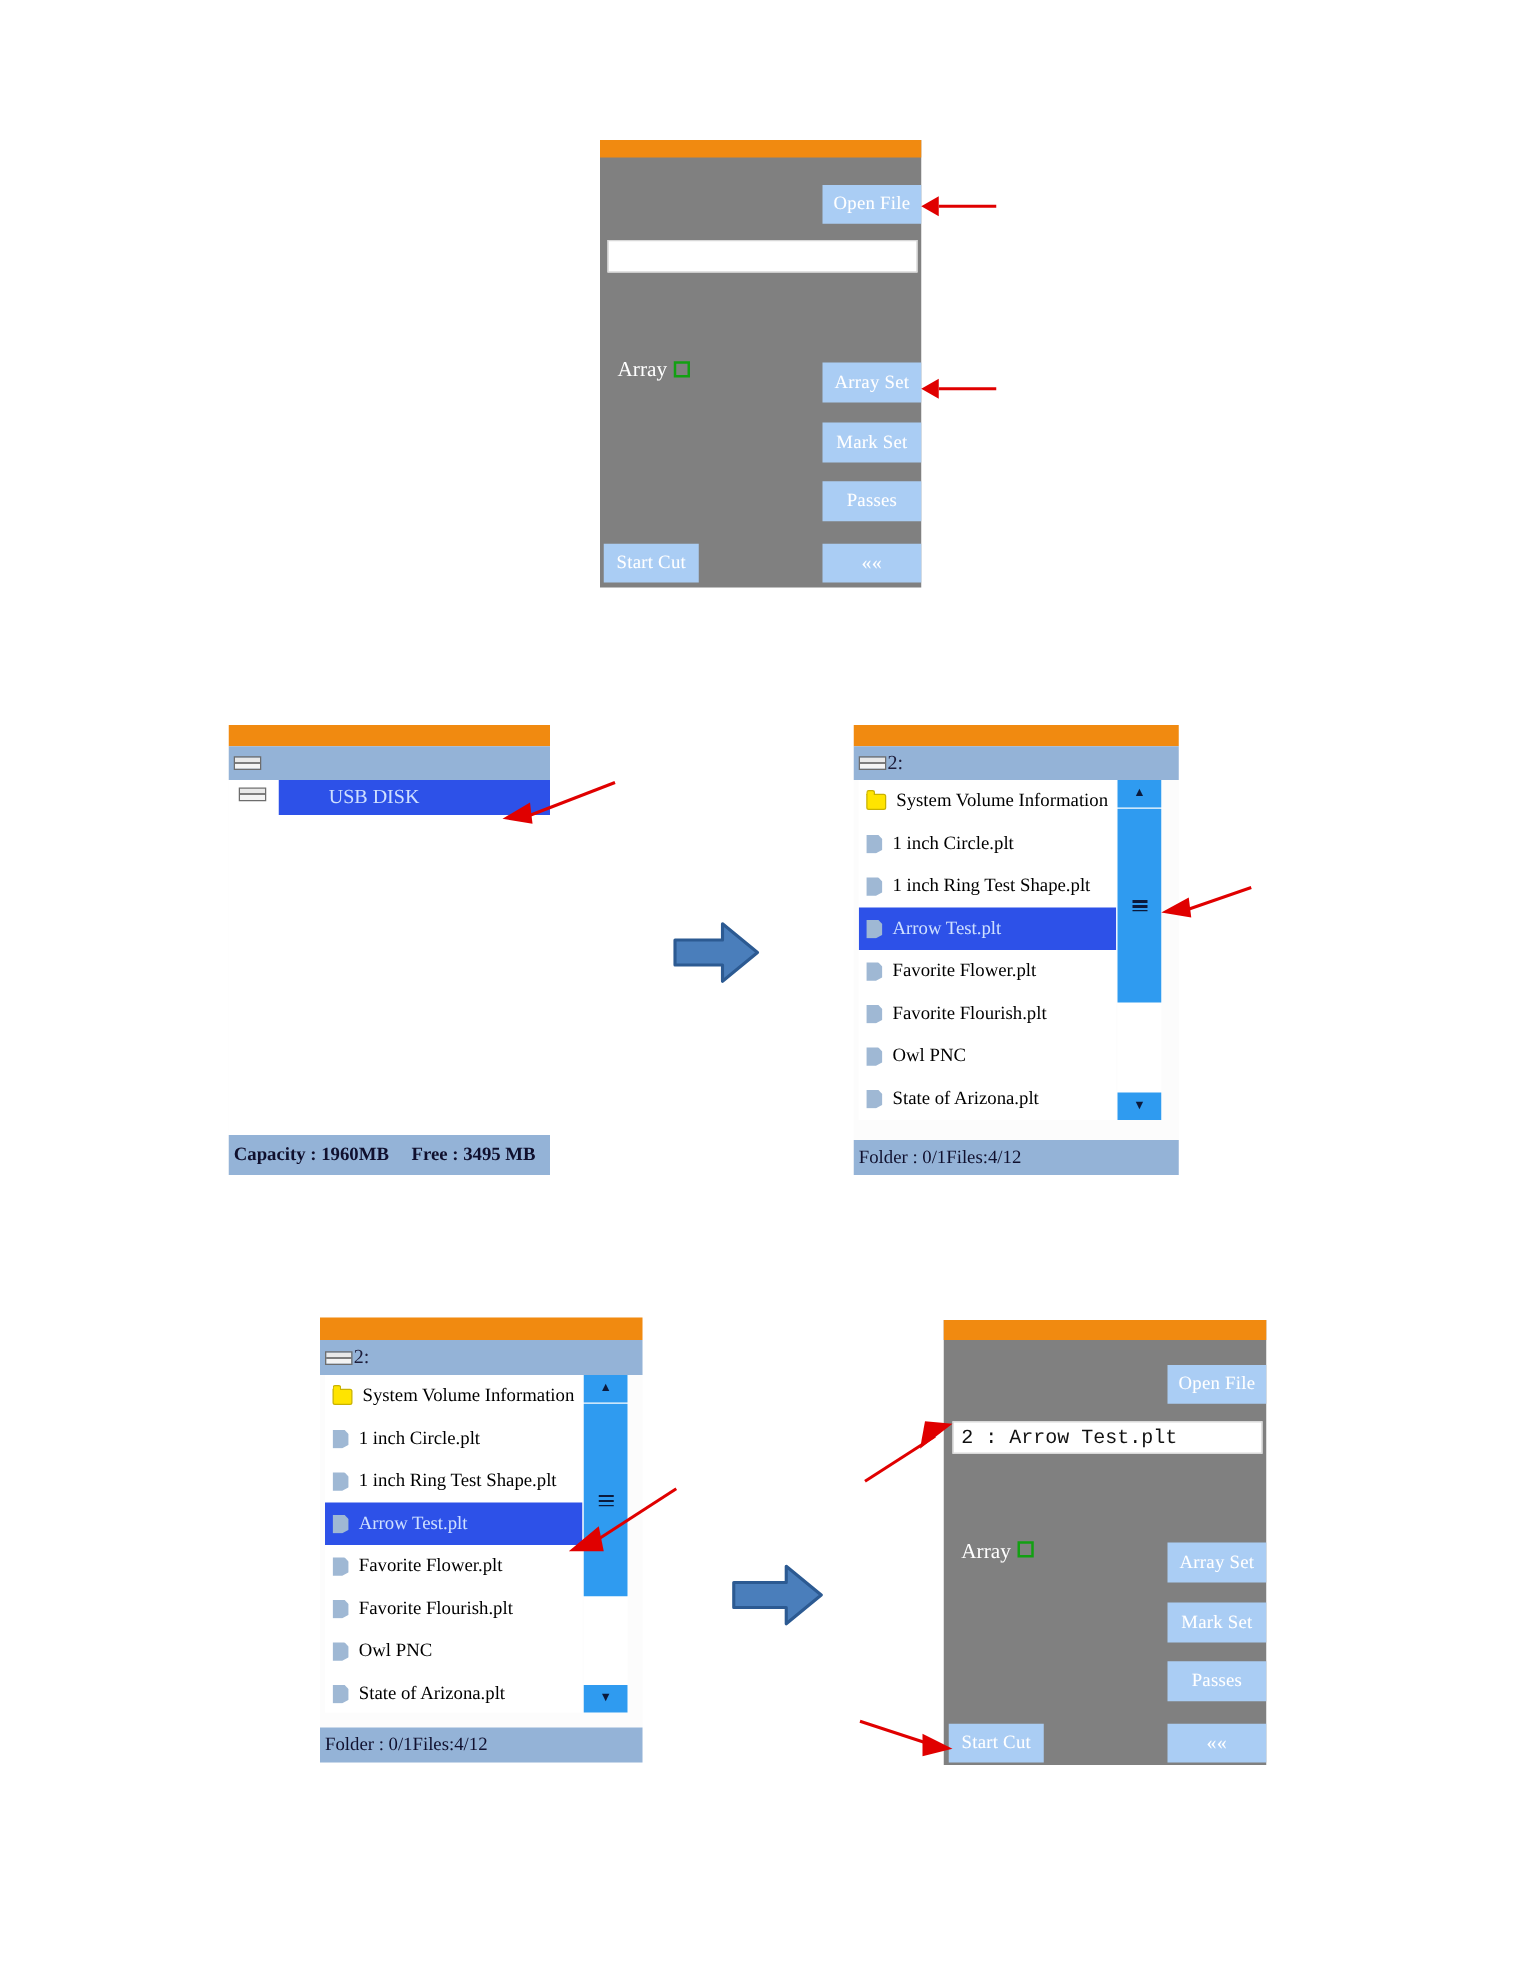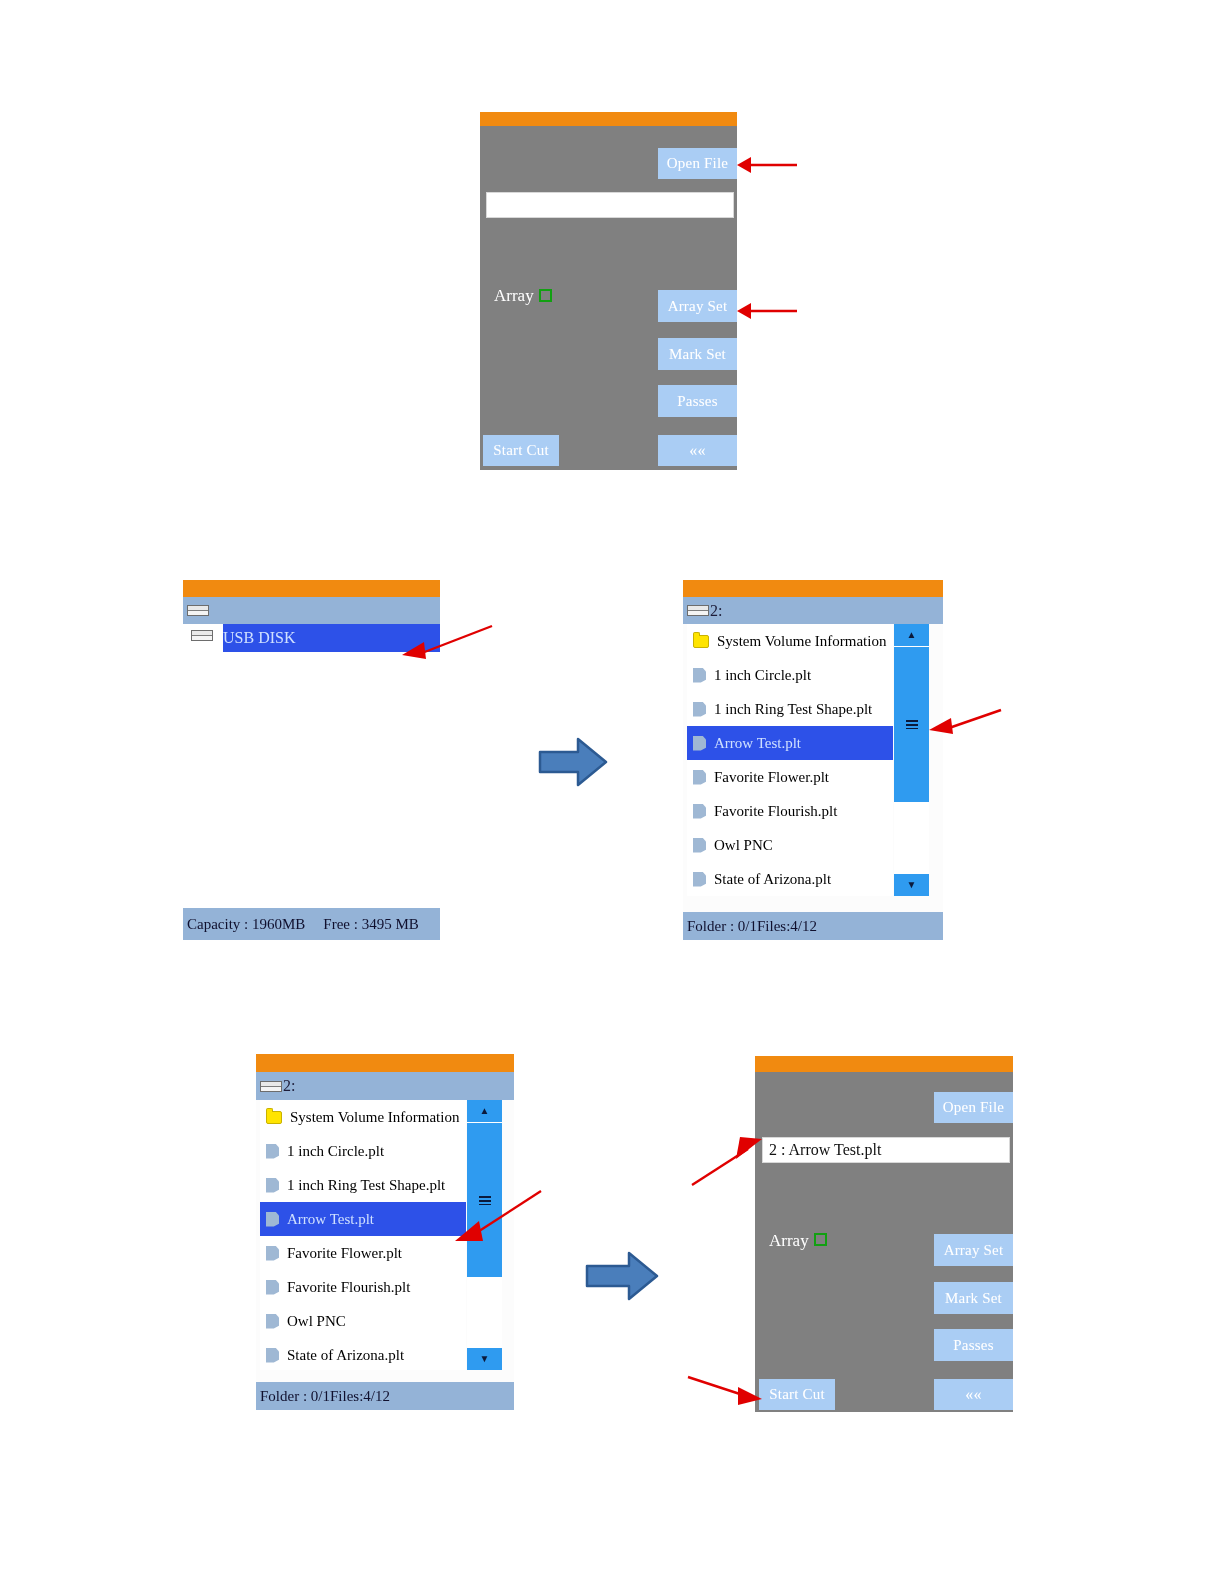--- a/index.html
+++ b/index.html
@@ -224,26 +224,26 @@
   <polygon points="16,7 2,15 16,23" fill="#e00000"></polygon>
 </svg>
 
 <div class="panel brow" style="left:183px; top:580px; width:257px; height:360px; background:#fcfcfc;">
   <div class="titlebar" style="height:17px;"></div>
   <div class="header" style="top:17px; height:27px; font-size:16px;">
     <span class="drive-icon"></span>
     <span class="header-label"></span>
   </div>
   <div class="listarea" style="left:0; top:44px; right:0; bottom:32px;">
-    <div class="row sel" style="height:28px; margin-left:40px; font-size:16px;">
+    <div class="row sel" style="height:28px; margin-left:40px; font-size:16px;padding-left:40px;">
       <span>USB DISK</span>
     </div>
   </div>
   <span class="drive-icon" style="position:absolute; left:4px; top:50px;"></span>
-  <div class="statusbar" style="height:32px; font-size:15px;">
+  <div class="statusbar" style="height:32px; font-size:15px;font-weight:bold;">
     <span class="pad">Capacity : 1960MB</span>
     <span style="width:18px;"></span>
     <span>Free : 3495 MB</span>
   </div>
 </div>
 
 <svg class="ann" style="left:398px; top:620px;" width="100" height="50" viewBox="0 0 100 50">
   <line x1="94" y1="6" x2="24" y2="33" stroke="#e00000" stroke-width="2.4"></line>
   <polygon points="26,22 4,35 28,39" fill="#e00000"></polygon>
 </svg>
@@ -373,21 +373,21 @@
 </svg>
 
 <svg class="flowarrow" style="left:585px; top:1249px;" width="75" height="54" viewBox="0 0 75 54">
   <polygon points="2,17 44,17 44,4 72,27 44,50 44,37 2,37" fill="#4a7ebb" stroke="#2c5a92" stroke-width="2.5" stroke-linejoin="round"></polygon>
 </svg>
 
 <div class="panel ctrl" style="left:755px; top:1056px; width:258px; height:356px;">
   <div class="titlebar" style="height:16px;"></div>
 </div>
 <div class="btn" style="left:934px; top:1092px; width:79px; height:31px; font-size:15px;">Open File</div>
-<div class="filefield" style="left:762px; top:1137px; width:248px; height:26px; font-size:16px; padding-left:6px;">2 : Arrow Test.plt</div>
+<div class="filefield" style="left:762px; top:1137px; width:248px; height:26px; font-size:16px; padding-left:6px;font-family:Liberation Mono, monospace;">2 : Arrow Test.plt</div>
 <div class="arraylabel" style="left:769px; top:1231px; font-size:17px;">Array</div>
 <div class="arraybox" style="left:814px; top:1233px; width:13px; height:13px;"></div>
 <div class="btn" style="left:934px; top:1234px; width:79px; height:32px; font-size:15px;">Array Set</div>
 <div class="btn" style="left:934px; top:1282px; width:79px; height:32px; font-size:15px;">Mark Set</div>
 <div class="btn" style="left:934px; top:1329px; width:79px; height:32px; font-size:15px;">Passes</div>
 <div class="btn" style="left:759px; top:1379px; width:76px; height:31px; font-size:15px;">Start Cut</div>
 <div class="btn" style="left:934px; top:1379px; width:79px; height:31px; font-size:16px;">««</div>
 
 <svg class="ann" style="left:688px; top:1135px;" width="80" height="55" viewBox="0 0 80 55">
   <line x1="4" y1="50" x2="60" y2="14" stroke="#e00000" stroke-width="2.4"></line>

